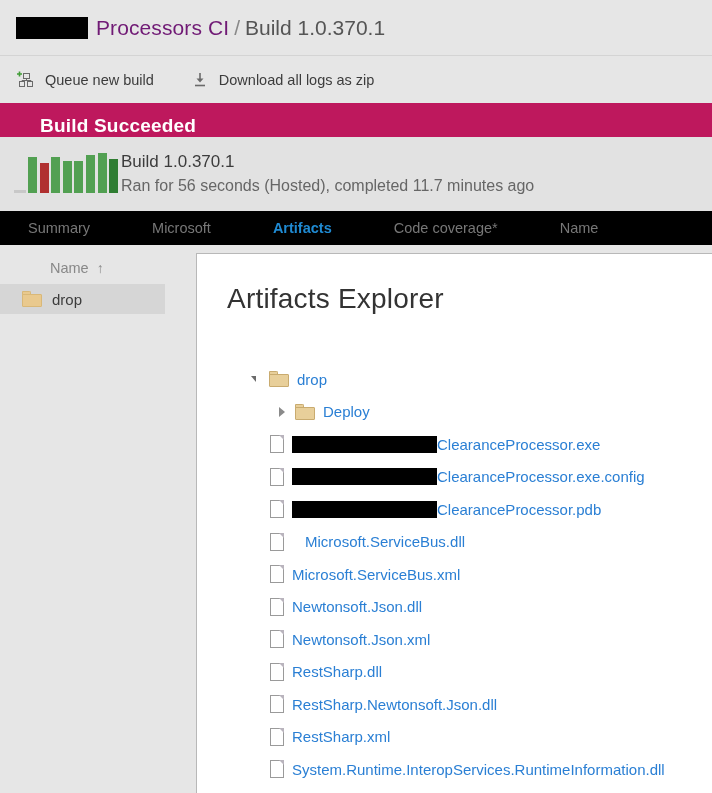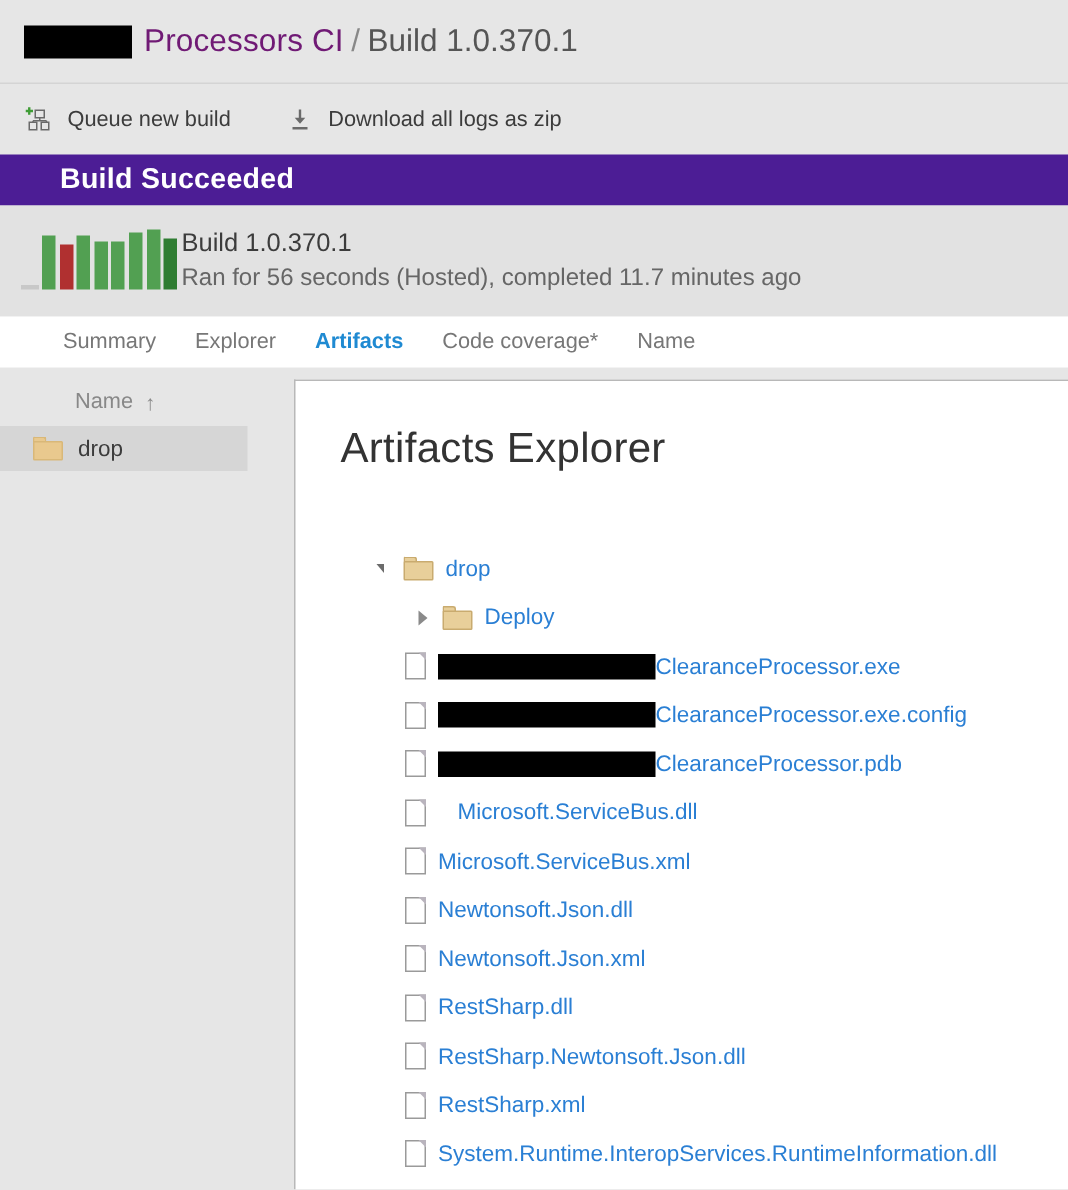--- a/index.html
+++ b/index.html
@@ -79,23 +79,23 @@
     justify-content: center;
   }
   .tool-btn .tlabel {
     font-size: 14.5px;
     color: #3c3c3c;
   }
 
   
   .status-banner {
     height: 34px;
-    background: #4c1d95;
-    display: flex;
-    align-items: center;
+    background: #be185d;
+    display: flex;
+    align-items: flex-end;
     padding-left: 40px;
     box-sizing: border-box;
   }
   .status-banner .stext {
     color: #ffffff;
     font-size: 19px;
     font-weight: bold;
     letter-spacing: 0.2px;
   }
 
@@ -137,25 +137,26 @@
   }
   .build-sub {
     font-size: 16px;
     color: #666666;
     line-height: 24px;
   }
 
   
   .tabs {
     height: 34px;
-    background: #ffffff;
-    display: flex;
-    align-items: center;
-    padding-left: 42px;
-    box-sizing: border-box;
+    background: #000000;
+    display: flex;
+    align-items: center;
+    padding-left: 28px;
+    box-sizing: border-box;
+    gap: 36px;
   }
   .tab {
     font-size: 14.5px;
     color: #777777;
     margin-right: 26px;
     cursor: pointer;
     user-select: none;
     white-space: nowrap;
   }
   .tab.active {
@@ -406,21 +407,21 @@
       <div class="spark-bar" style="left: 95.2px; width: 9px; height: 34px; background: rgb(47, 125, 50);"></div>
     </div>
   <div class="build-meta">
     <div class="build-title">Build 1.0.370.1</div>
     <div class="build-sub">Ran for 56 seconds (Hosted), completed 11.7 minutes ago</div>
   </div>
 </div>
 
 <div class="tabs" id="tabs">
     <div class="tab">Summary</div>
-    <div class="tab">Explorer</div>
+    <div class="tab">Microsoft</div>
     <div class="tab active">Artifacts</div>
     <div class="tab">Code coverage*</div>
     <div class="tab">Name</div>
   </div>
 
 <div class="left-panel">
   <div class="col-header">
     <span class="chtext">Name</span>
     <span class="sort-arrow">↑</span>
   </div>

